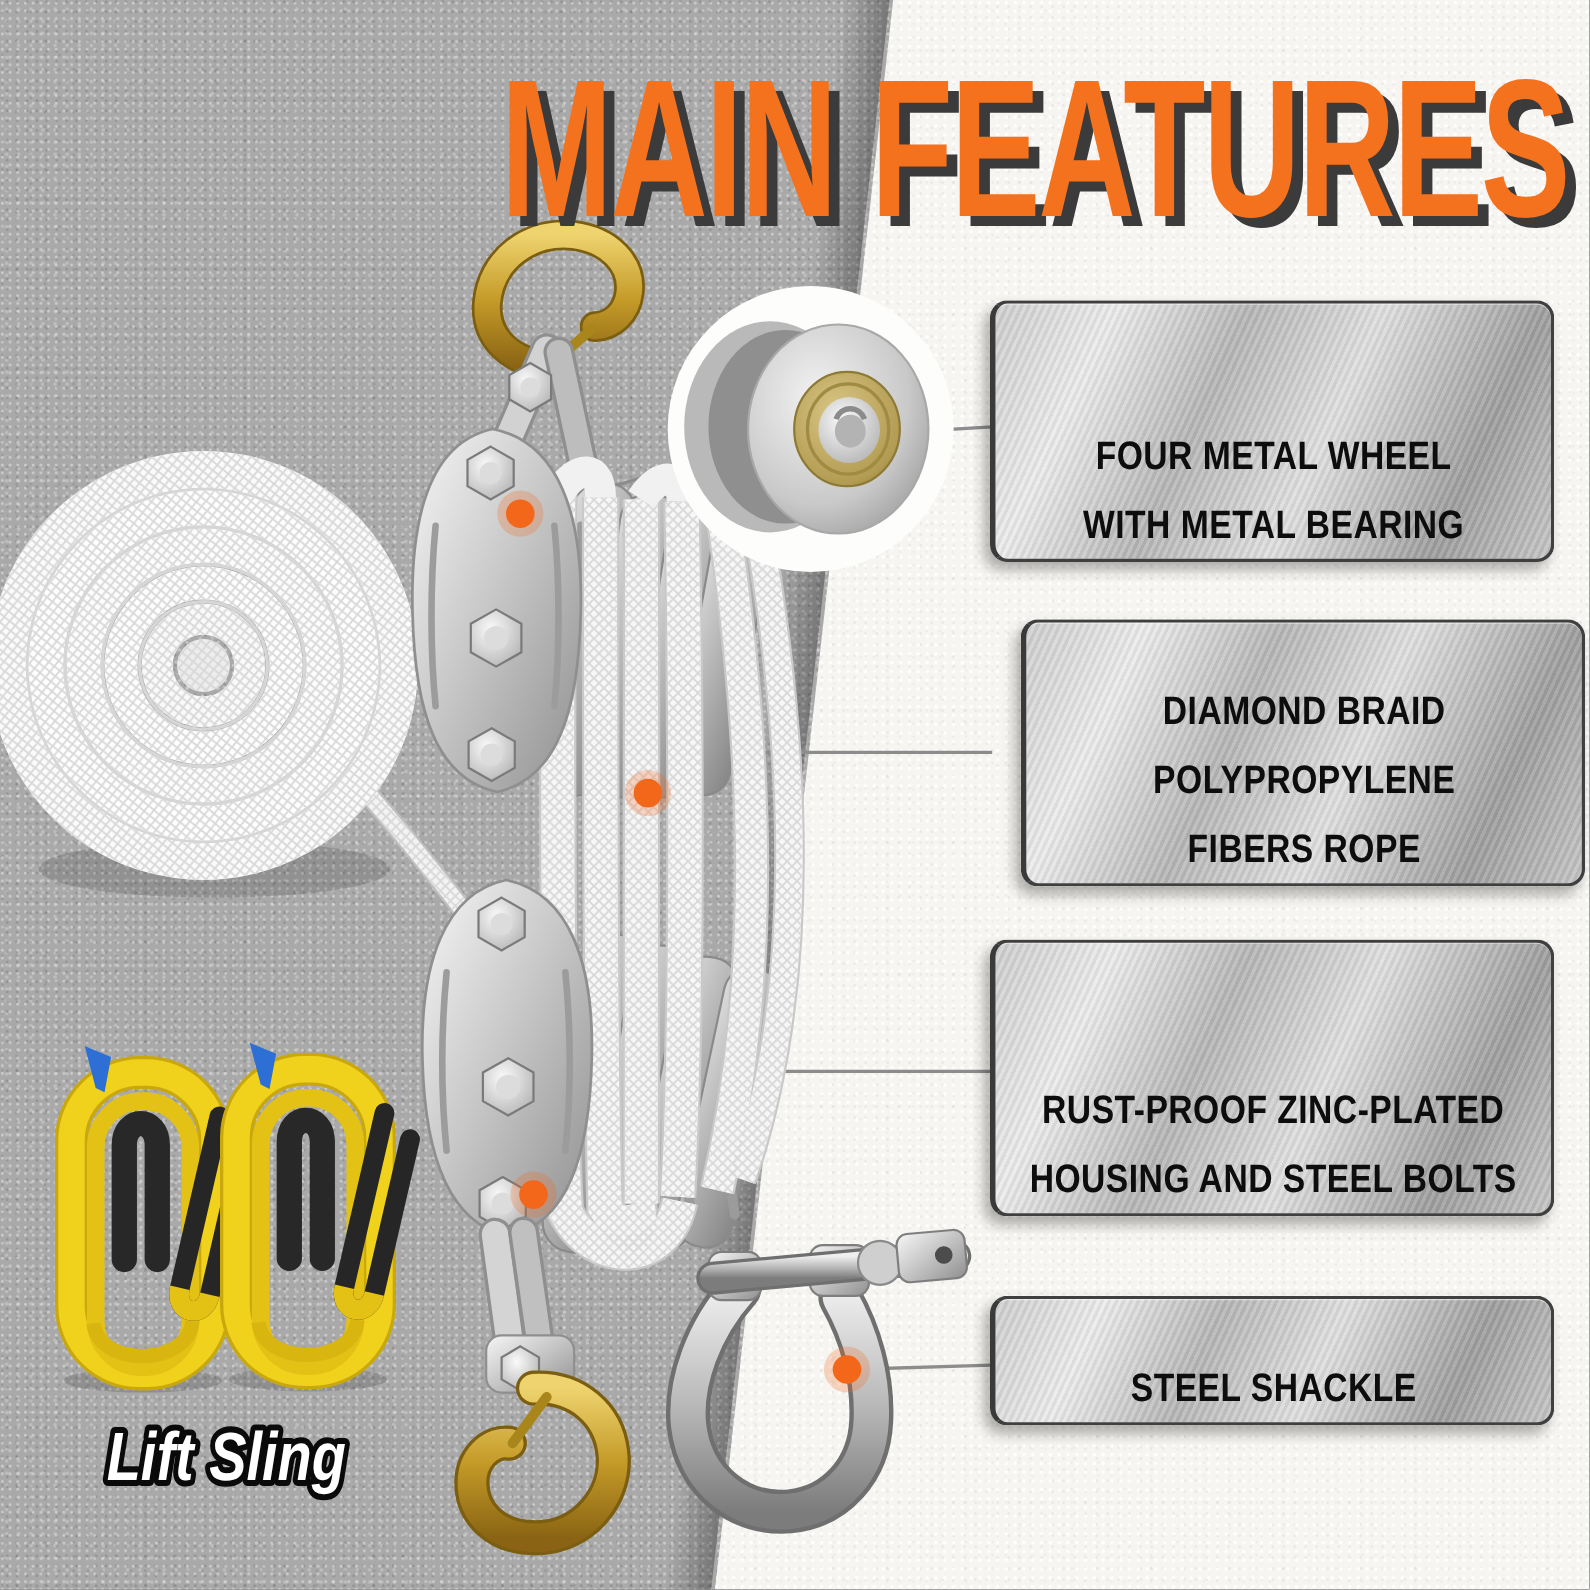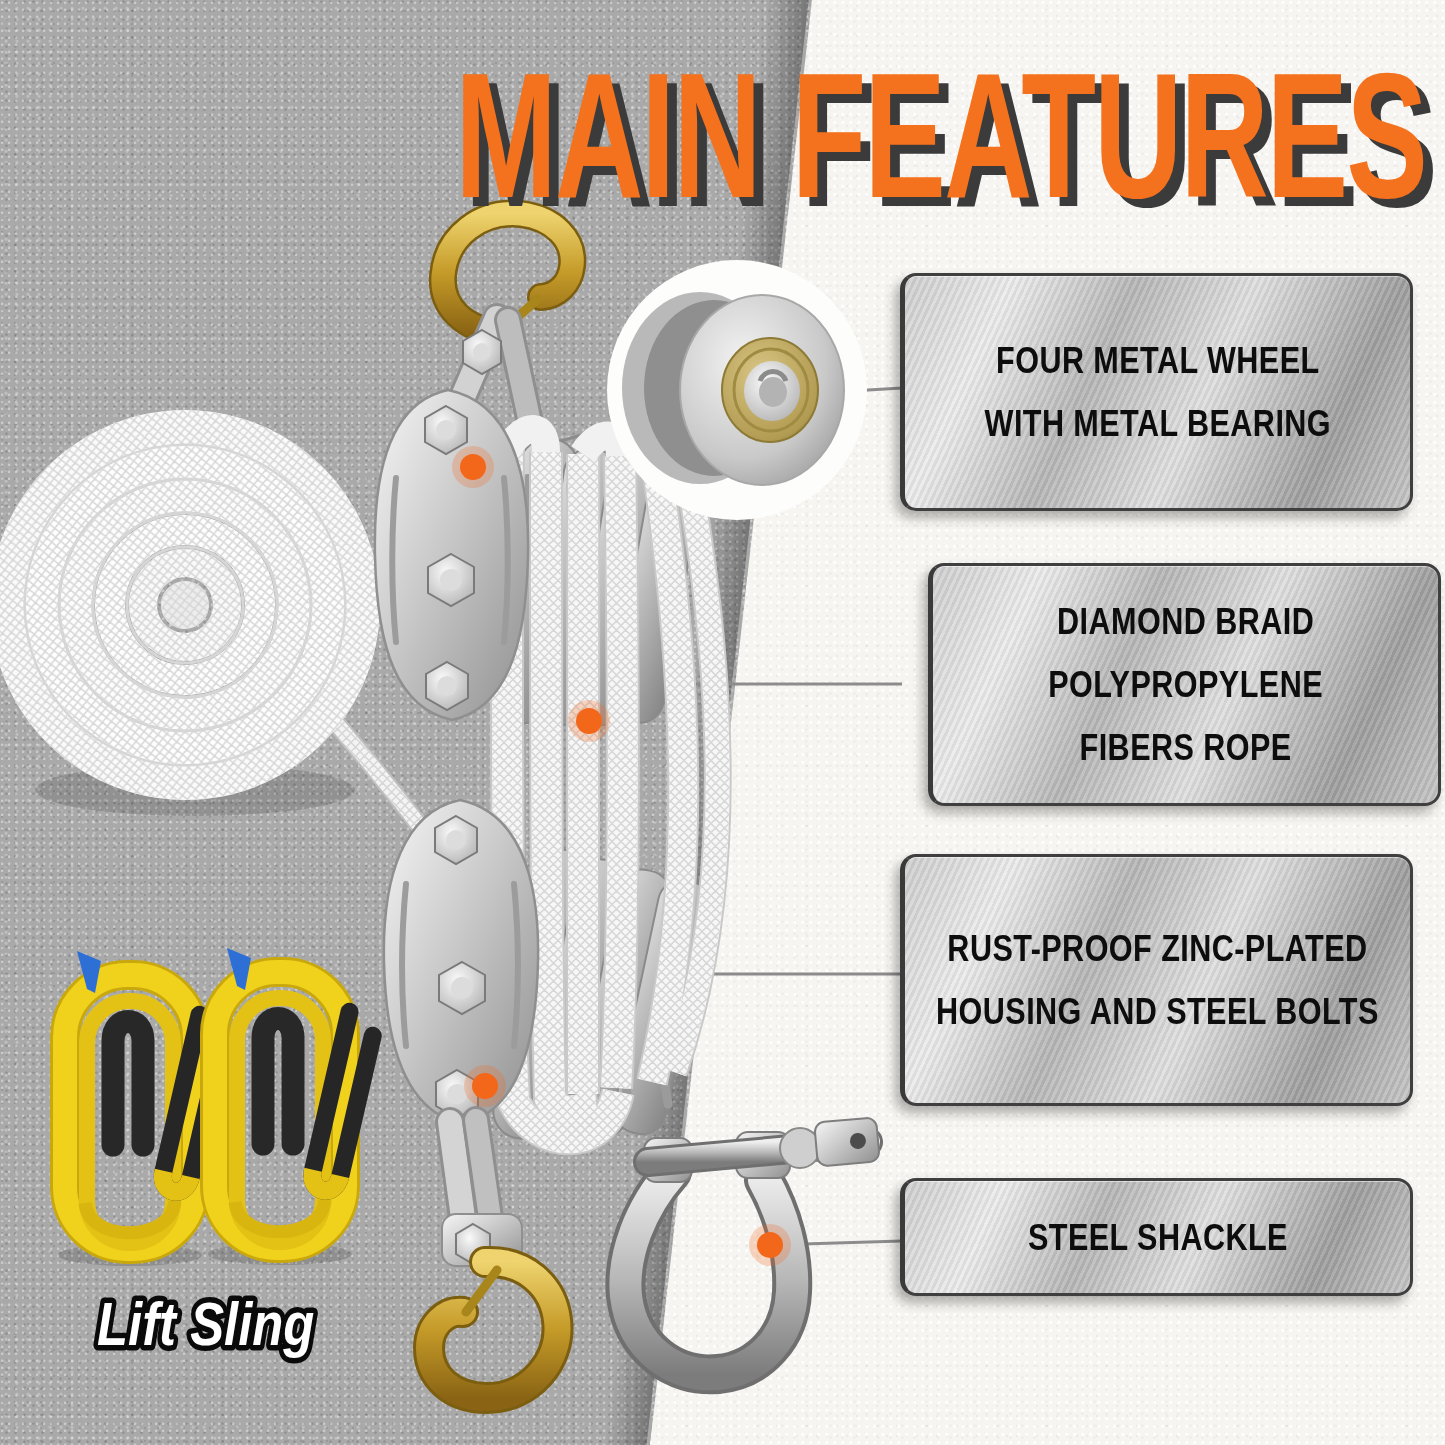--- a/index.html
+++ b/index.html
@@ -40,21 +40,21 @@
     transform:scale(.70,1.02);transform-origin:left top;
   }
   
   .plate{
     position:absolute;left:900px;width:505px;z-index:4;
     border:3px solid #3f3f3f;border-left:5px solid #3a3a3a;border-radius:16px;
     background-image:
       repeating-linear-gradient(115deg, rgba(255,255,255,.10) 0 3px, rgba(0,0,0,.06) 3px 6px),
       linear-gradient(115deg,#cfcfcf 0%,#ececec 18%,#b7b7b7 38%,#e0e0e0 58%,#9f9f9f 82%,#c6c6c6 100%);
     box-shadow:-5px 7px 12px rgba(0,0,0,.30), inset 0 1px 0 rgba(255,255,255,.5);
-    display:flex;align-items:center;justify-content:center;
+    display:flex;align-items:flex-end;justify-content:center;
   }
   .plate-text{
     text-align:center;font-weight:bold;font-size:36px;line-height:1.75;
     letter-spacing:.5px;color:#0d0d0d;transform:scale(.85,1);transform-origin:center;
     white-space:nowrap;
   }
   .plate-line{display:block;}
   .plate-line:empty{display:none;}
   .plate1{top:273px;height:232px;}
   .plate2{top:563px;height:237px;margin-left:28px;}

